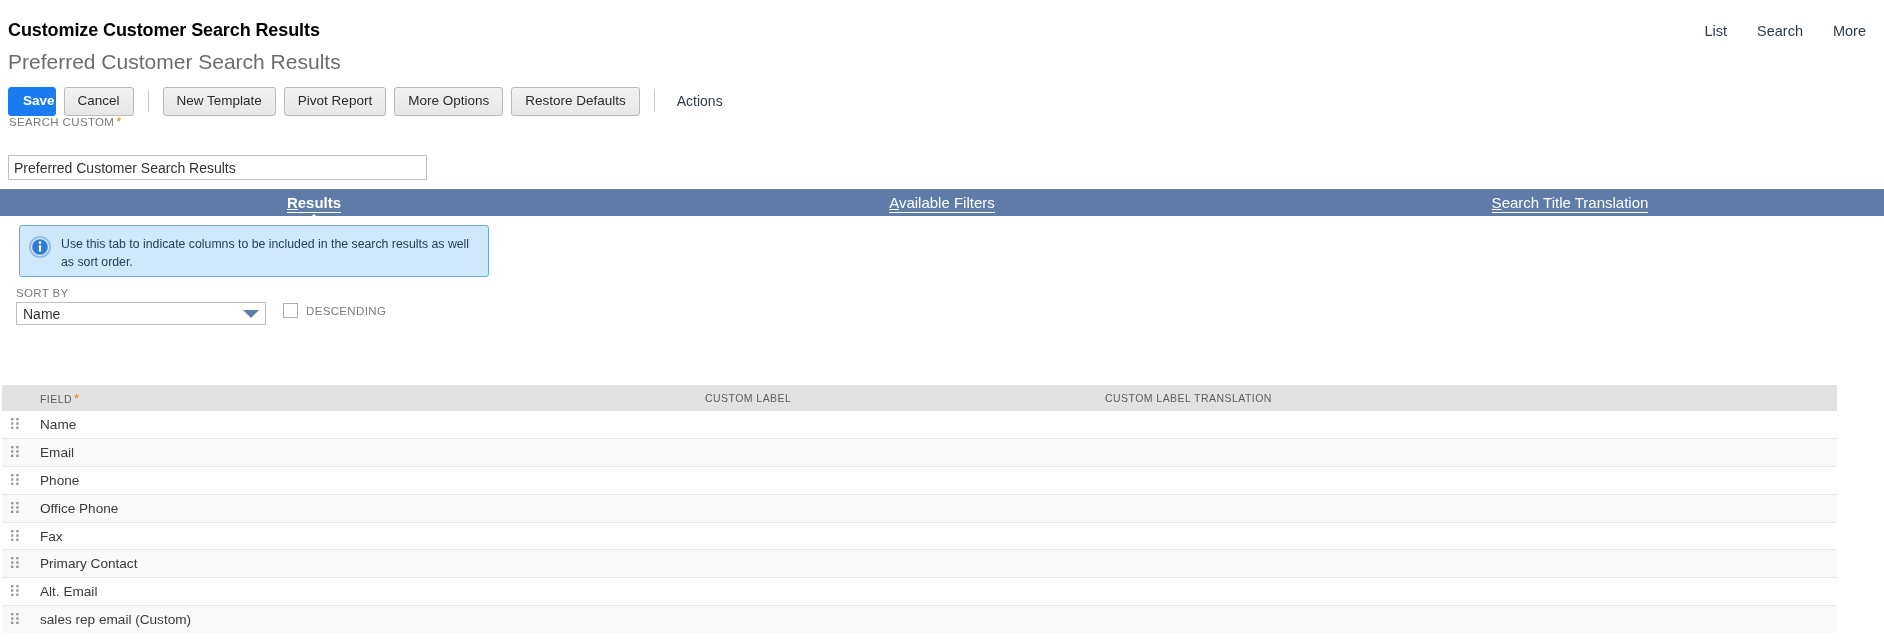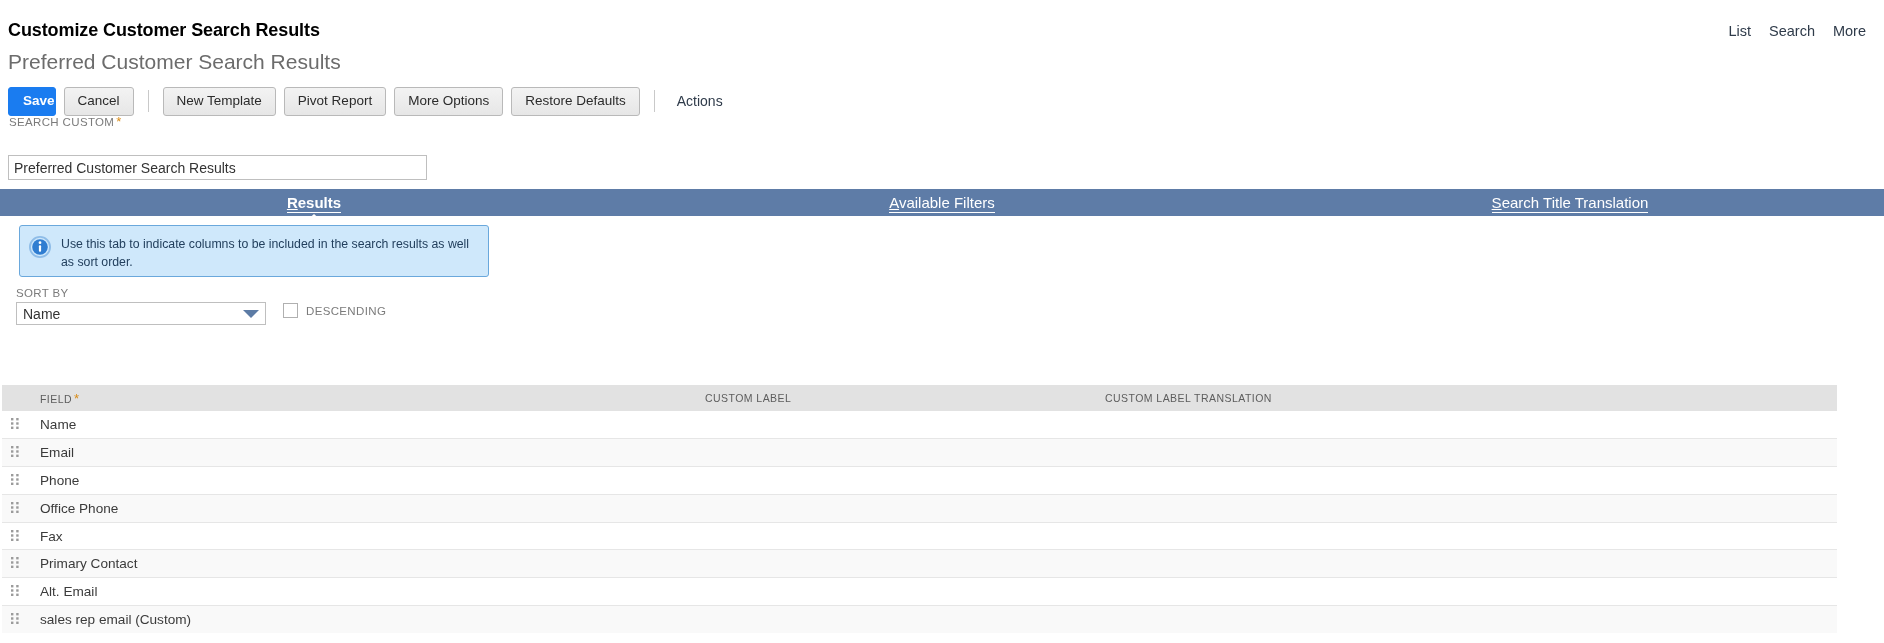--- a/index.html
+++ b/index.html
@@ -9,21 +9,21 @@
     width: 1884px; height: 643px;
     background: #ffffff;
     font-family: "Liberation Sans", sans-serif;
     overflow: hidden;
   }
   .page { position: relative; width: 1884px; height: 643px; background:#fff; }
 
   
   .topnav {
     position: absolute; top: 23px; right: 18px;
-    display: flex; gap: 18px; align-items: center;
+    display: flex; gap: 30px; align-items: center;
   }
   .topnav a {
     color: #2f3b4a; font-size: 14.5px; text-decoration: none;
     font-family: "Liberation Sans", sans-serif;
   }
 
   
   .title-main {
     position: absolute; left: 8px; top: 13px;
     font-size: 18px; font-weight: bold; color: #000000;

